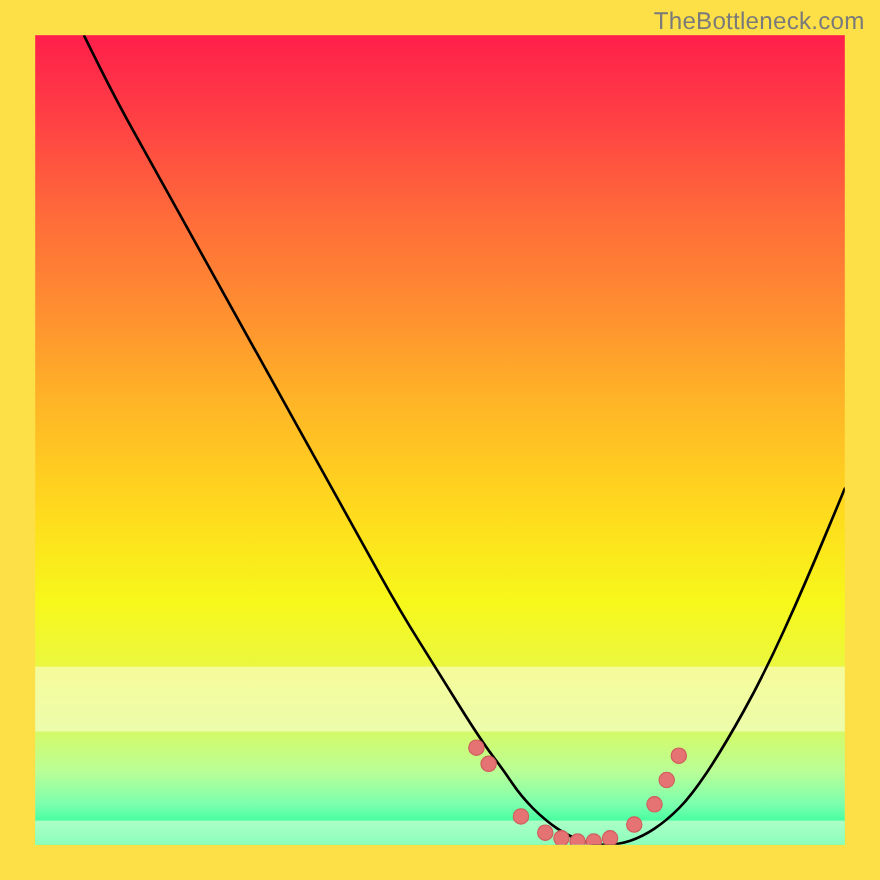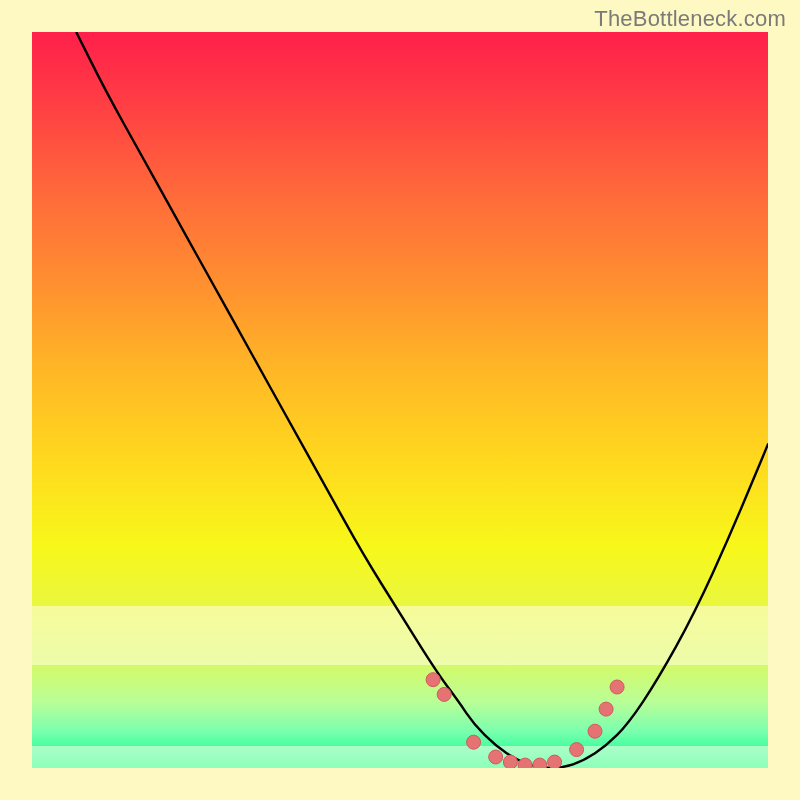--- a/index.html
+++ b/index.html
@@ -10,21 +10,21 @@
     background: #000;
     overflow: hidden;
     font-family: Arial, Helvetica, sans-serif;
   }
   .frame {
     position: absolute;
     left: 0;
     top: 0;
     width: 800px;
     height: 800px;
-    background: #fef9c3;
+    background: #fde047;
   }
   .plot-area {
     position: absolute;
     left: 32px;
     top: 32px;
     width: 736px;
     height: 736px;
     background: linear-gradient(to bottom,
       #ff1f4b 0%,
       #ff3f44 10%,

